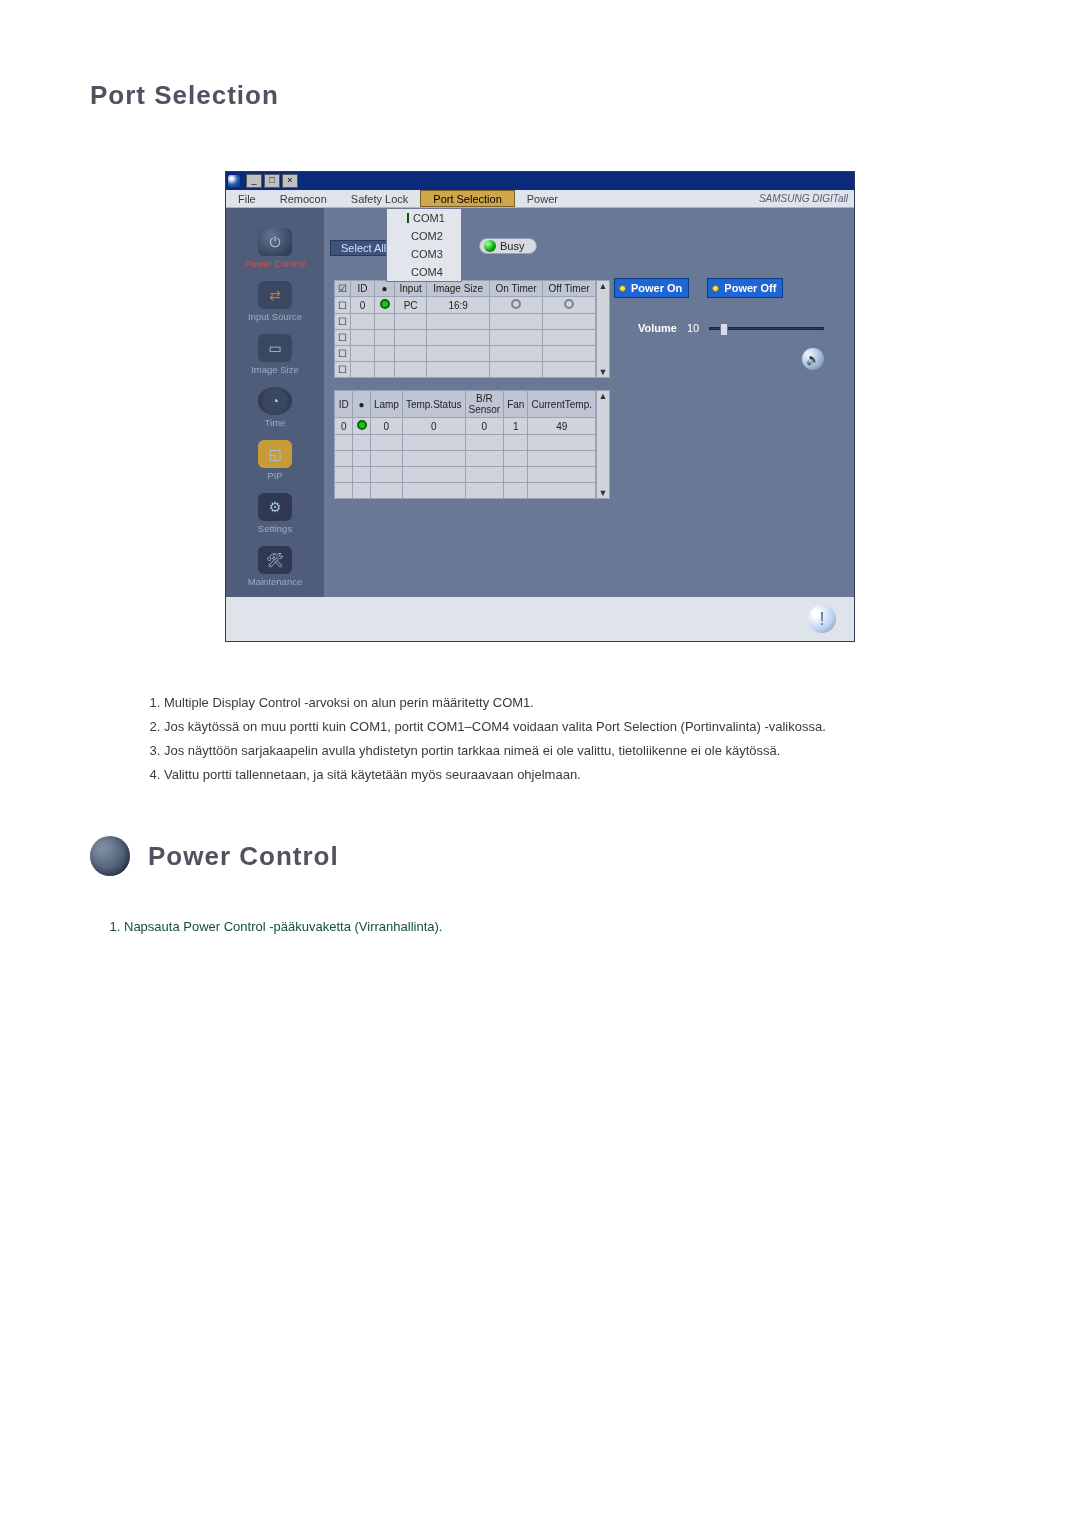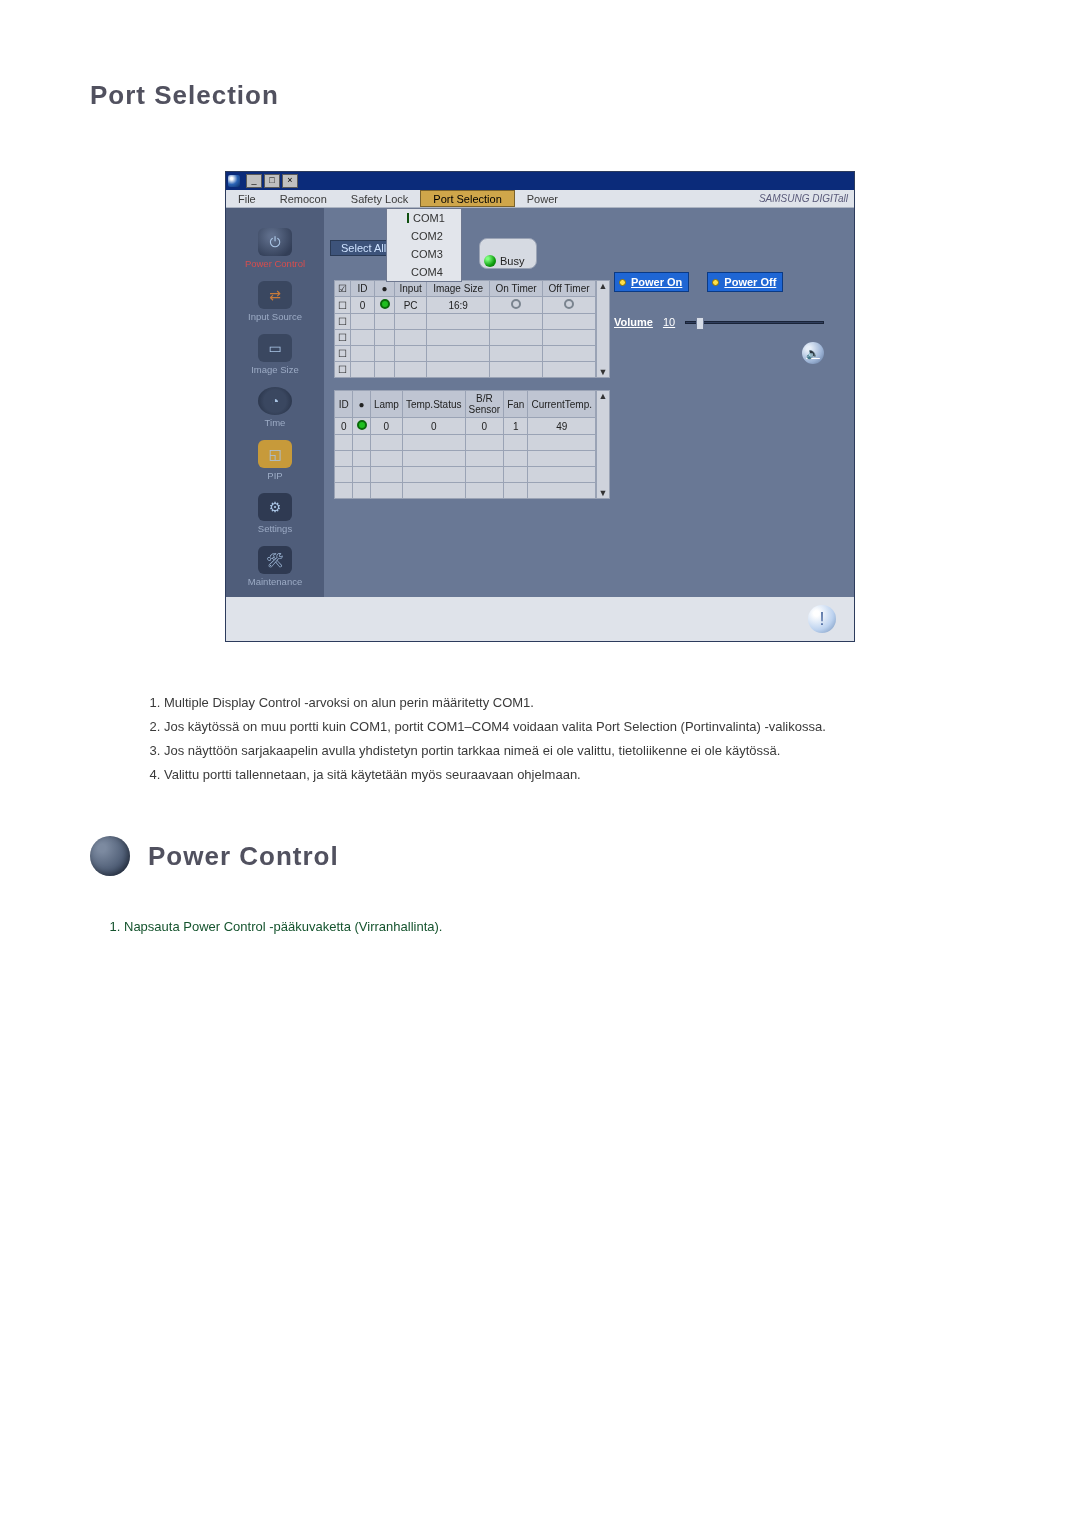--- a/index.html
+++ b/index.html
@@ -152,21 +152,21 @@
     padding: 1px 10px;
   }
   .busy-pill {
     position:absolute;
     top:30px; left:155px;
     display:flex; align-items:flex-end; gap:4px;
     font-size:11px; color:#222;
     background:#d6dae2;
     border:1px solid #9aa3b5;
     border-radius:8px;
-    padding:16px 12px 1px 4px;
+    padding:1px 12px 1px 4px;
   }
   .busy-dot { width:12px;height:12px;border-radius:50%;background:radial-gradient(circle at 30% 30%, #7eff7e 10%, #0f9e0f 60%, #055d05 100%); }
   
   .grid {
     font-size: 10px;
     color: #222;
     border-collapse: collapse;
     background: #cfd3dc;
     width: 262px;
   }
@@ -189,39 +189,38 @@
     border:1px solid #9aa3b5;
     display:flex; flex-direction:column; justify-content:space-between;
     font-size:9px; text-align:center; color:#333;
   }
   .circle-ind { width:10px;height:10px;border-radius:50%;border:2px solid #7a848f; display:inline-block; }
   .circle-ind.green { background:#1fbf1f; border-color:#0a6a0a; }
   .tiny-icon-col { width:20px; }
   
   .right-panel {
     position:absolute;
-    top:64px; left:290px;
+    top:70px; left:290px;
     width:210px;
     color:#fff;
     font-size:11px;
-    text-decoration:underline;
   }
   .pwr-row { display:flex; gap:18px; margin-bottom:24px; }
   .pwr-btn {
     background:#1f66d4;
     border:1px solid #0b3a84;
     padding:3px 6px 3px 4px;
     display:flex; align-items:center; gap:5px;
     font-weight:bold;
     color:#fff;
     font-size:11px;
   }
   .pwr-btn .bullet { width:7px;height:7px;border-radius:50%;background:#ffe04a;border:1px solid #8a6f00; }
   .vol-row { display:flex; align-items:center; gap:10px; }
-  .vol-row .label { font-weight:bold; }
+  .vol-row .label { font-weight:bold;margin-left:24px; }
   .slider-track { flex:1; height:3px; background:#2f3d5c; border:1px solid #1a2438; position:relative; }
   .slider-thumb { position:absolute; left:10px; top:-5px; width:8px;height:13px;background:#d7dde8;border:1px solid #6d7a95; }
   .speaker-btn {
     width:22px;height:22px;border-radius:50%;
     background:radial-gradient(circle at 30% 30%,#e6eef8 10%,#9db4d6 60%,#5a7196 100%);
     margin-left:auto; margin-top:14px;
     display:flex;align-items:center;justify-content:center;font-size:11px;color:#2a3a55;
   }
   
   .app-footer {

